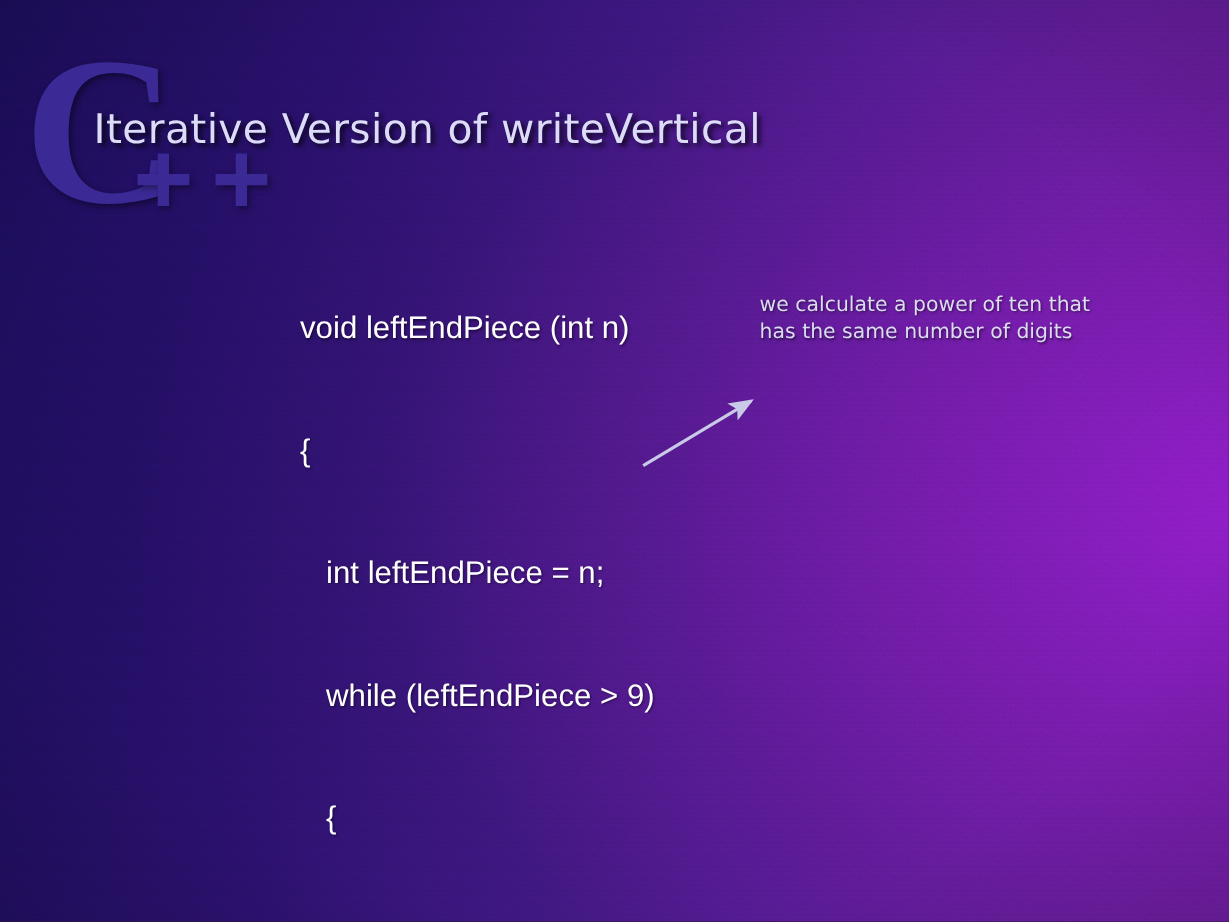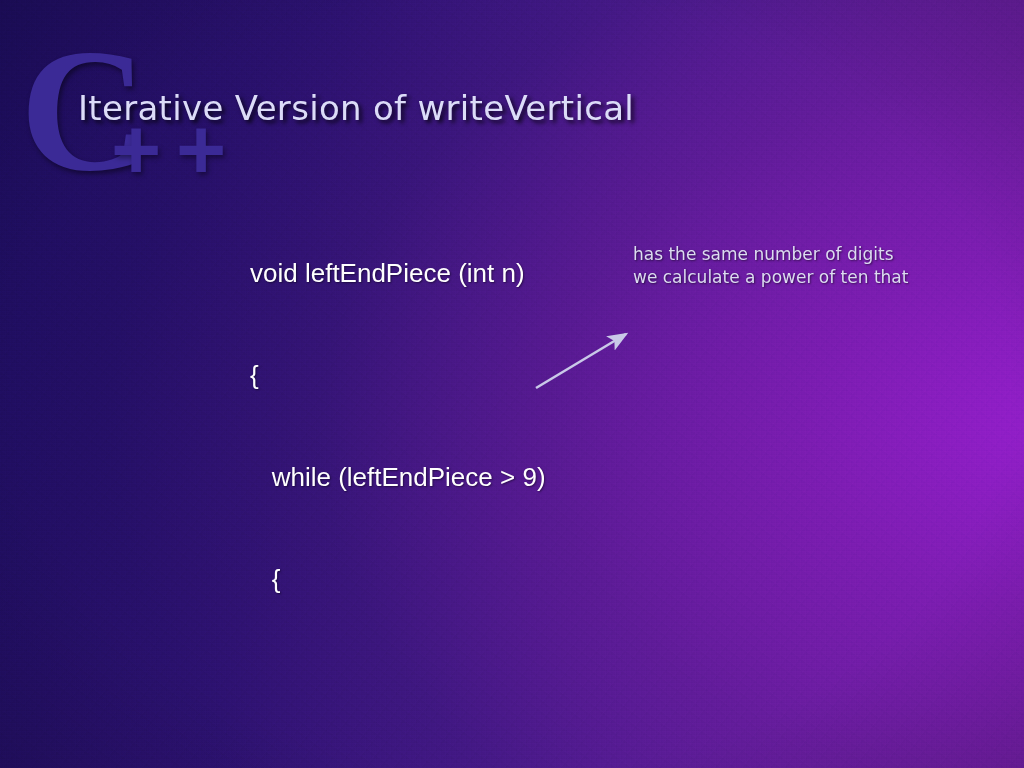--- a/index.html
+++ b/index.html
@@ -164,37 +164,38 @@
     <span class="logo-c">C</span>
     <span class="logo-plus p1">+</span>
     <span class="logo-plus p2">+</span>
   </div>
 
   <div class="title">Iterative Version of writeVertical</div>
 
   <div class="code">
     <div class="code-line">void leftEndPiece (int n)</div>
     <div class="code-line">{</div>
+    <div class="code-line">   int leftEndPiece = n;</div>
     <div class="code-line">   while (leftEndPiece &gt; 9)</div>
     <div class="code-line">   {</div>
     
     
     
     
     
     
     
     
     
     
   </div>
 
   <div class="annotation">
+    <div>we calculate a power of ten that</div>
     <div>has the same number of digits</div>
-    <div>we calculate a power of ten that</div>
   </div>
 
   <svg class="arrow" viewBox="0 0 1024 768" xmlns="http://www.w3.org/2000/svg">
     <defs>
       <marker id="arrowhead" markerWidth="9" markerHeight="9" refX="7" refY="3.2" orient="auto" markerUnits="strokeWidth">
         <path d="M0,0 L8,3.2 L0,6.4 L1.8,3.2 z" fill="#c9c9e8"></path>
       </marker>
     </defs>
     <line x1="536" y1="388" x2="626" y2="334" stroke="#c9c9e8" stroke-width="2.6" marker-end="url(#arrowhead)"></line>
   </svg>

